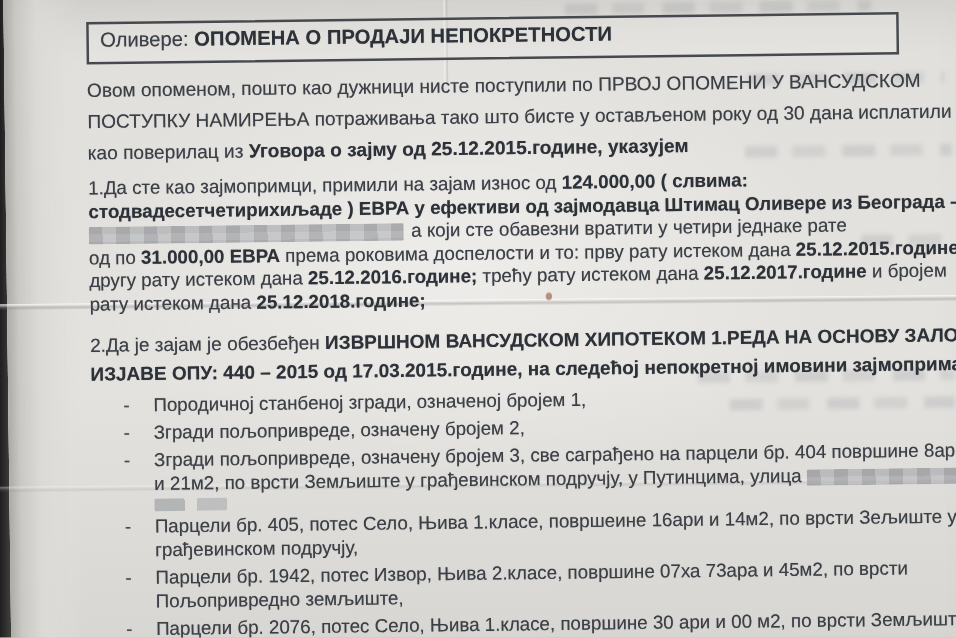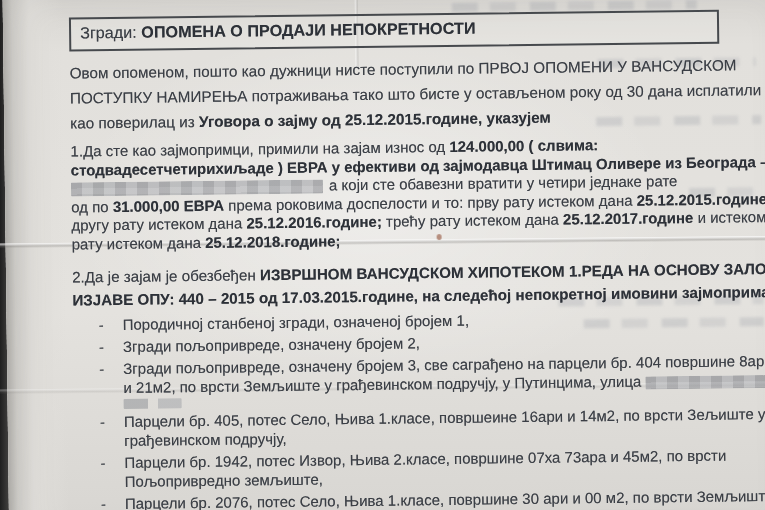--- a/index.html
+++ b/index.html
@@ -74,36 +74,36 @@
   <div class="ghost" style="left:594px;top:84px;width:158px;"></div>
   <div class="ghost" style="left:592px;top:142px;width:165px;"></div>
   <div class="ghost" style="left:684px;top:214px;width:72px;"></div>
   <div class="ghost" style="left:552px;top:322px;width:205px;"></div>
   <div class="ghost" style="left:577px;top:344px;width:180px;"></div>
   <div class="speck"></div>
 
   <div class="content">
 
     <div class="subject-box">
-      <span>Згради:</span>
+      <span>Оливере:</span>
       <span class="b">ОПОМЕНА О ПРОДАЈИ НЕПОКРЕТНОСТИ</span>
     </div>
 
     <div class="intro">
       <div class="line"><span>Овом опоменом, пошто  као дужници нисте поступили  по   ПРВОЈ ОПОМЕНИ У ВАНСУДСКОМ</span></div>
       <div class="line"><span>ПОСТУПКУ НАМИРЕЊА потраживања тако што бисте у  остављеном року од 30 дана исплатили дуг,</span></div>
       <div class="line"><span>као поверилац из  </span><span class="b">Уговора о зајму од 25.12.2015.године, указујем</span></div>
     </div>
 
     <div class="s1">
       <div class="line"><span>1.Да сте  као зајмопримци, примили на зајам износ од </span><span class="b">124.000,00 ( слвима:</span></div>
       <div class="line"><span class="b">стодвадесетчетирихиљаде ) ЕВРА у ефективи од зајмодавца Штимац Оливере из Београда –</span></div>
       <div class="line"><span class="redact redact-1"></span><span>а који сте обавезни вратити у четири једнаке рате</span></div>
       <div class="line"><span>од по </span><span class="b">31.000,00 ЕВРА</span><span> према роковима доспелости и то: прву рату истеком дана </span><span class="b">25.12.2015.године;</span></div>
-      <div class="line"><span>другу рату истеком дана </span><span class="b">25.12.2016.године;</span><span> трећу рату истеком дана </span><span class="b">25.12.2017.године</span><span> и истеком</span></div>
+      <div class="line"><span>другу рату истеком дана </span><span class="b">25.12.2016.године;</span><span> трећу рату истеком дана </span><span class="b">25.12.2017.године</span><span> и бројем</span></div>
       <div class="line"><span>рату истеком дана </span><span class="b">25.12.2018.године;</span></div>
     </div>
 
     <div class="s2">
       <div class="line"><span>2.Да је зајам је обезбеђен </span><span class="b">ИЗВРШНОМ ВАНСУДСКОМ ХИПОТЕКОМ 1.РЕДА НА ОСНОВУ ЗАЛОЖНЕ</span></div>
       <div class="line"><span class="b">ИЗЈАВЕ ОПУ: 440 – 2015 од 17.03.2015.године, на следећој непокретној имовини зајмопримаца</span></div>
     </div>
 
     <ul class="props">
       <li>

